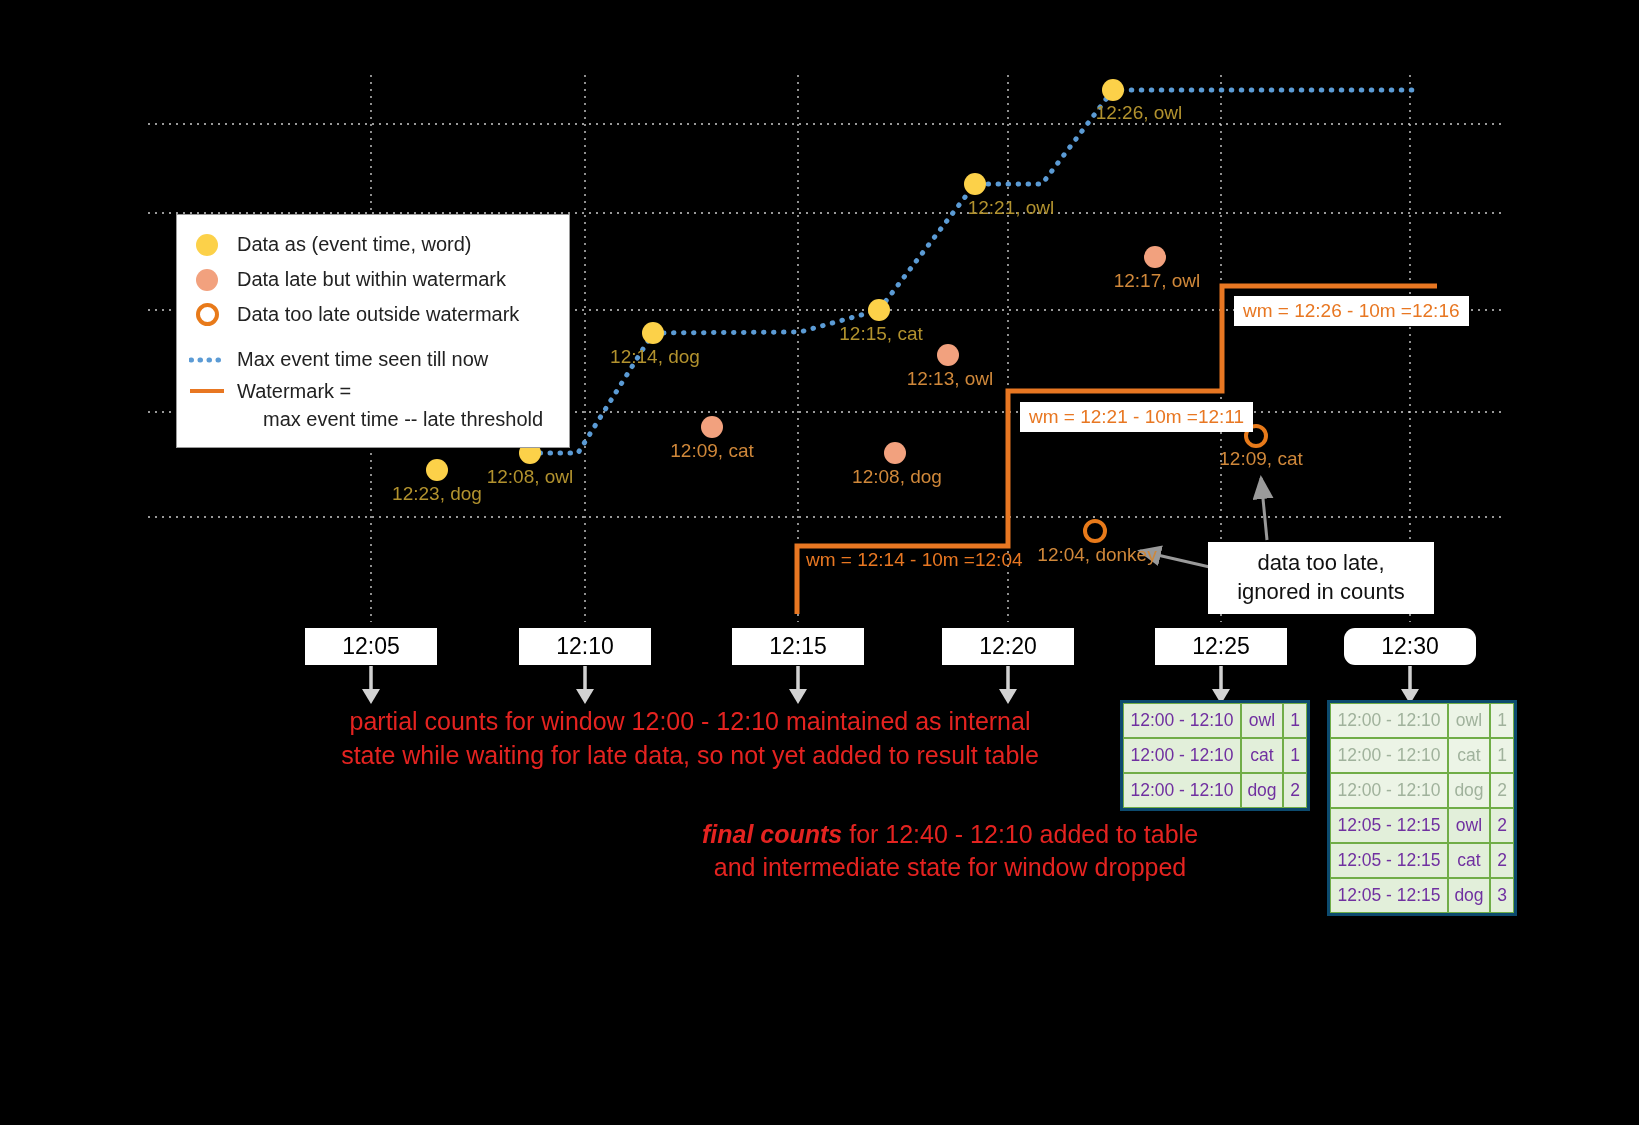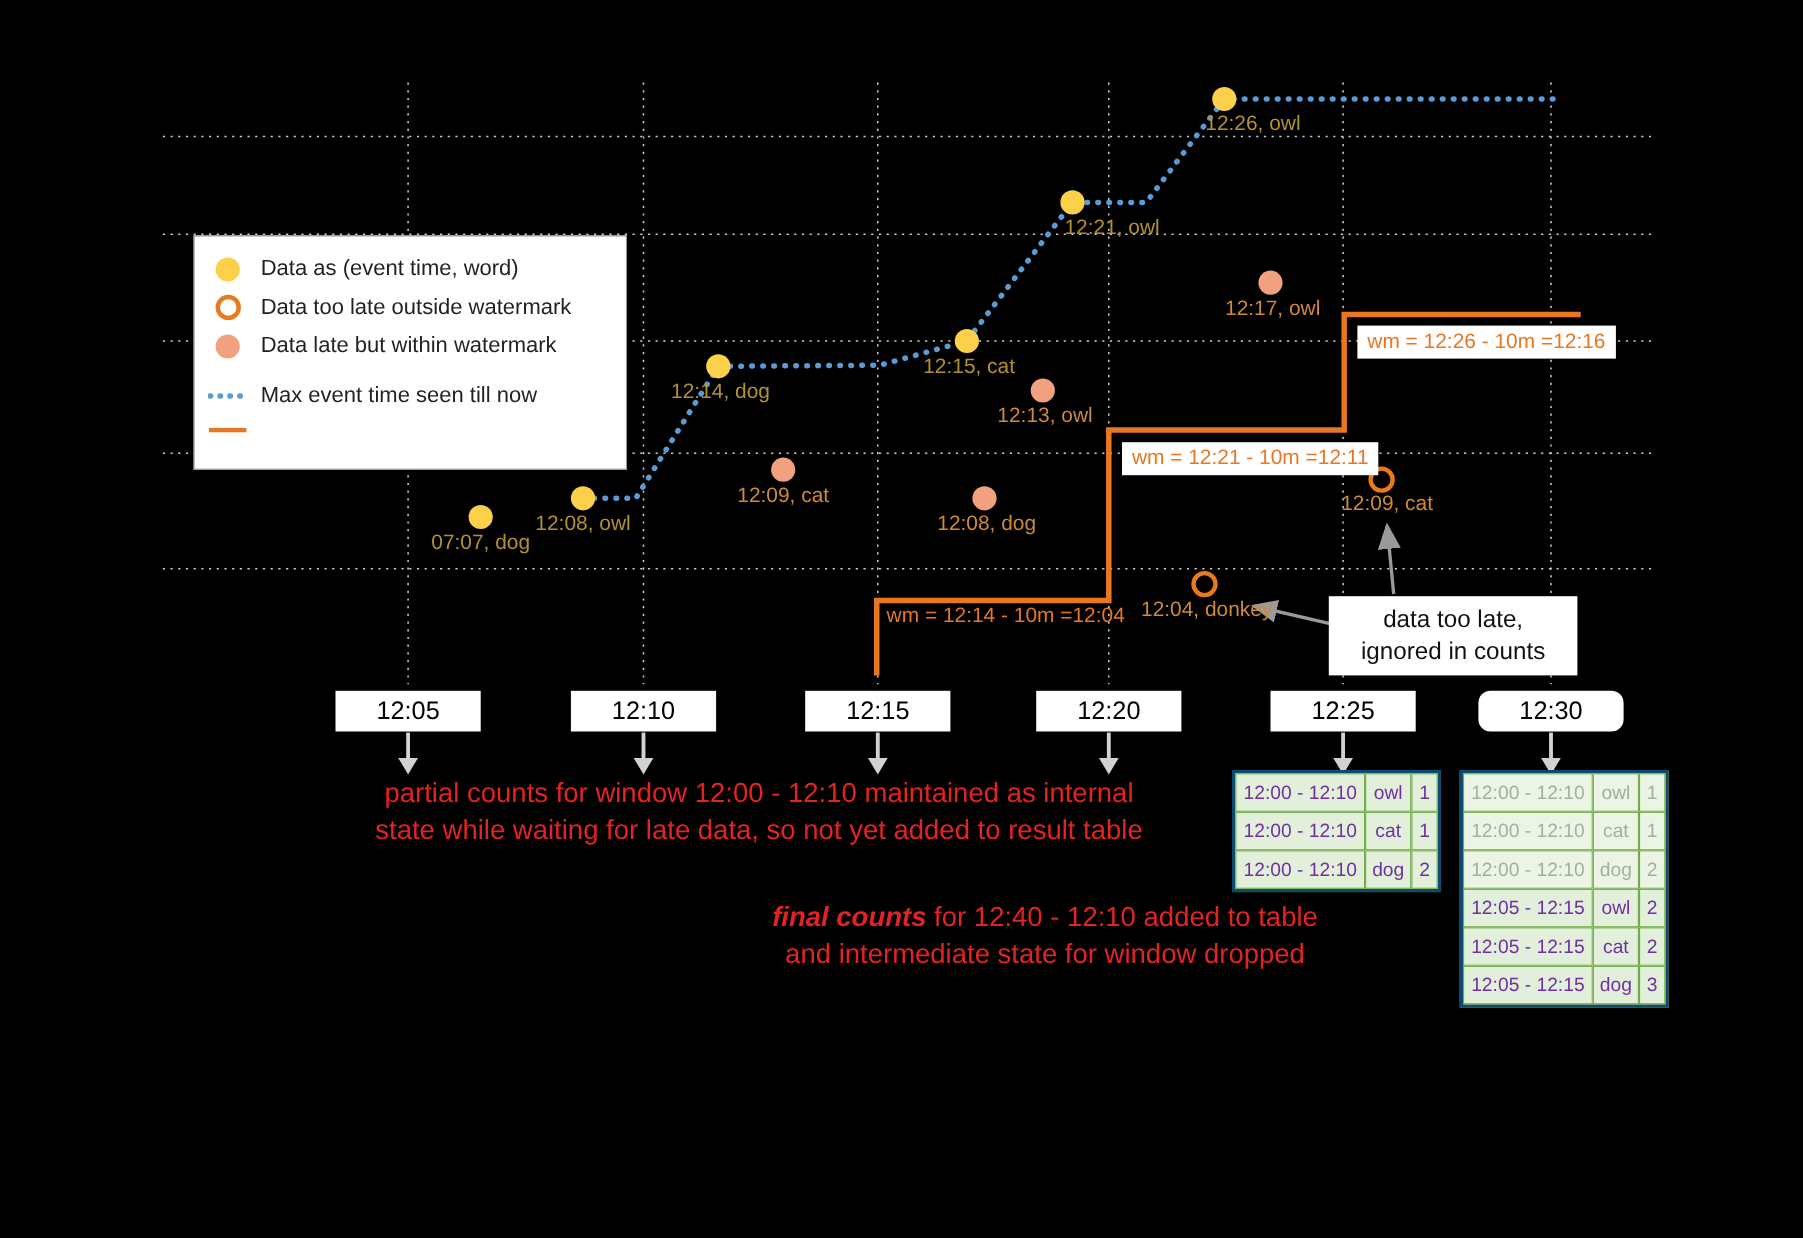--- a/index.html
+++ b/index.html
@@ -116,21 +116,21 @@
       <polygon points="999,689 1017,689 1008,704" fill="#d2d2d2"></polygon>
       <line x1="1221" y1="666" x2="1221" y2="690" stroke="#d2d2d2" stroke-width="3.5"></line>
       <polygon points="1212,689 1230,689 1221,704" fill="#d2d2d2"></polygon>
       <line x1="1410" y1="666" x2="1410" y2="690" stroke="#d2d2d2" stroke-width="3.5"></line>
       <polygon points="1401,689 1419,689 1410,704" fill="#d2d2d2"></polygon>
       <line x1="1214" y1="568" x2="1140" y2="551" stroke="#9a9a9a" stroke-width="3" marker-end="url(#ah)"></line>
       <line x1="1267" y1="540" x2="1261" y2="478" stroke="#9a9a9a" stroke-width="3" marker-end="url(#ah)"></line>
     </svg>
 
   <div id="labels-layer">
-      <div class="dot-label lbl-ontime" style="left: 437px; top: 483px;">07:07, dog</div>
+      <div class="dot-label lbl-ontime" style="left: 437px; top: 483px;">12:23, dog</div>
       <div class="dot-label lbl-ontime" style="left: 530px; top: 466px;">12:08, owl</div>
       <div class="dot-label lbl-ontime" style="left: 655px; top: 346px;">12:14, dog</div>
       <div class="dot-label lbl-ontime" style="left: 881px; top: 323px;">12:15, cat</div>
       <div class="dot-label lbl-ontime" style="left: 1011px; top: 197px;">12:21, owl</div>
       <div class="dot-label lbl-ontime" style="left: 1139px; top: 102px;">12:26, owl</div>
       <div class="dot-label lbl-late" style="left: 712px; top: 440px;">12:09, cat</div>
       <div class="dot-label lbl-late" style="left: 897px; top: 466px;">12:08, dog</div>
       <div class="dot-label lbl-late" style="left: 950px; top: 368px;">12:13, owl</div>
       <div class="dot-label lbl-late" style="left: 1157px; top: 270px;">12:17, owl</div>
       <div class="dot-label lbl-toolate" style="left: 1097px; top: 544px;">12:04, donkey</div>
@@ -152,42 +152,46 @@
 
   <div class="legend">
     <div class="legend-row">
       <span class="swatch">
           <span class="dot ontime"></span>
         </span>
       <span>Data as (event time, word)</span>
     </div>
     <div class="legend-row">
       <span class="swatch">
+          <span class="dot late"></span>
+        </span>
+      <span>Data late but within watermark</span>
+    </div>
+    <div class="legend-row">
+      <span class="swatch">
           <span class="ring"></span>
         </span>
       <span>Data too late outside watermark</span>
-    </div>
-    <div class="legend-row">
-      <span class="swatch">
-          <span class="dot late"></span>
-        </span>
-      <span>Data late but within watermark</span>
     </div>
     <div class="legend-row gap-top">
       <span class="swatch">
         <svg width="36" height="8">
             <line x1="2" y1="4" x2="34" y2="4" stroke="#5b9bd5" stroke-width="5" stroke-dasharray="0.5 8.5" stroke-linecap="round"></line>
           </svg>
       </span>
       <span>Max event time seen till now</span>
     </div>
     <div class="legend-row" style="align-items:flex-start;">
       <span class="swatch" style="margin-top:12px;">
           <span class="line-sample-orange"></span>
         </span>
+      <span class="wm-text">
+        <div>Watermark =</div>
+        <div class="indent">max event time -- late threshold</div>
+      </span>
     </div>
   </div>
 
   <div id="partial-note" class="red-note">
     <div>partial counts for window 12:00 - 12:10 maintained as internal</div>
     <div>state while waiting for late data, so not yet added  to result table</div>
   </div>
   <div id="final-note" class="red-note">
     <div><span class="fc">final counts</span><span> for 12:40 - 12:10 added to table</span></div>
     <div>and intermediate state for window dropped</div>

